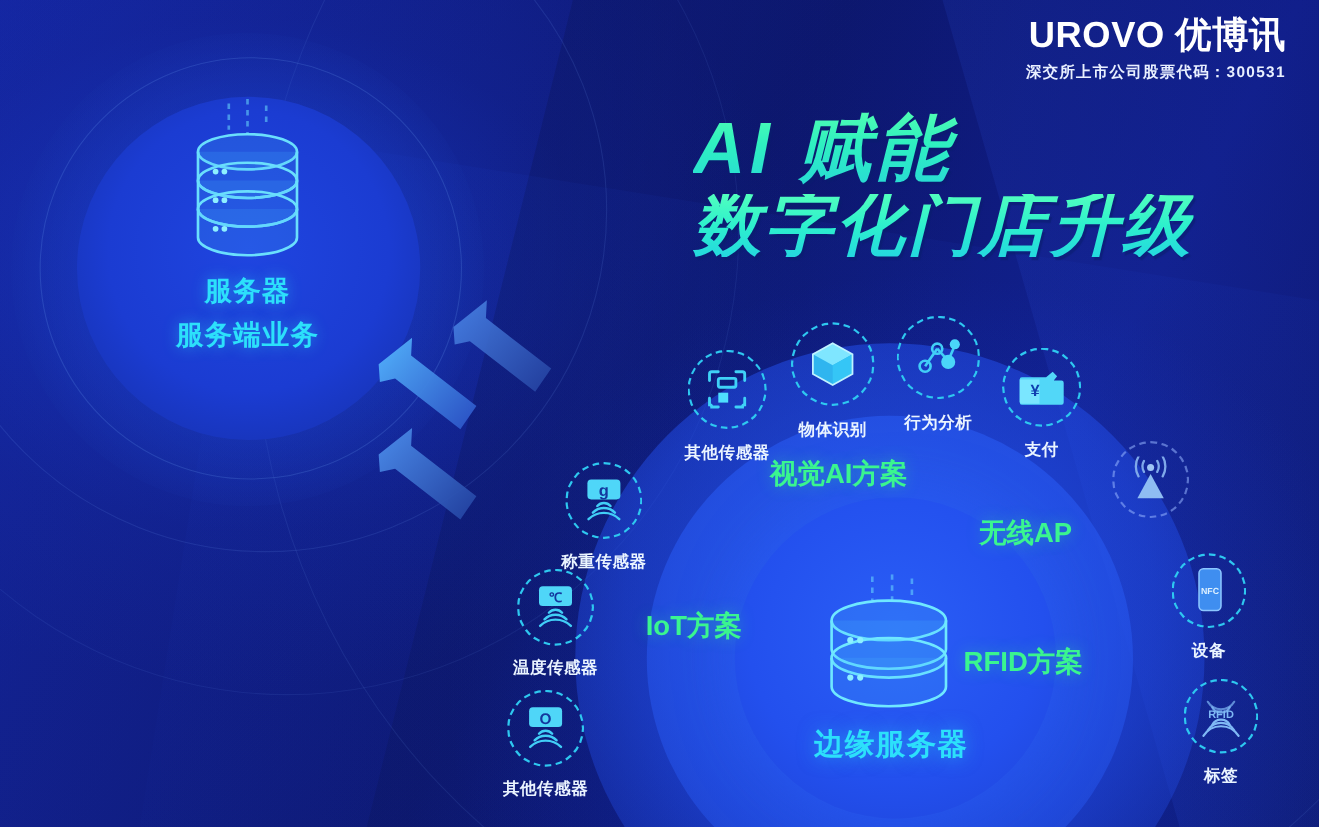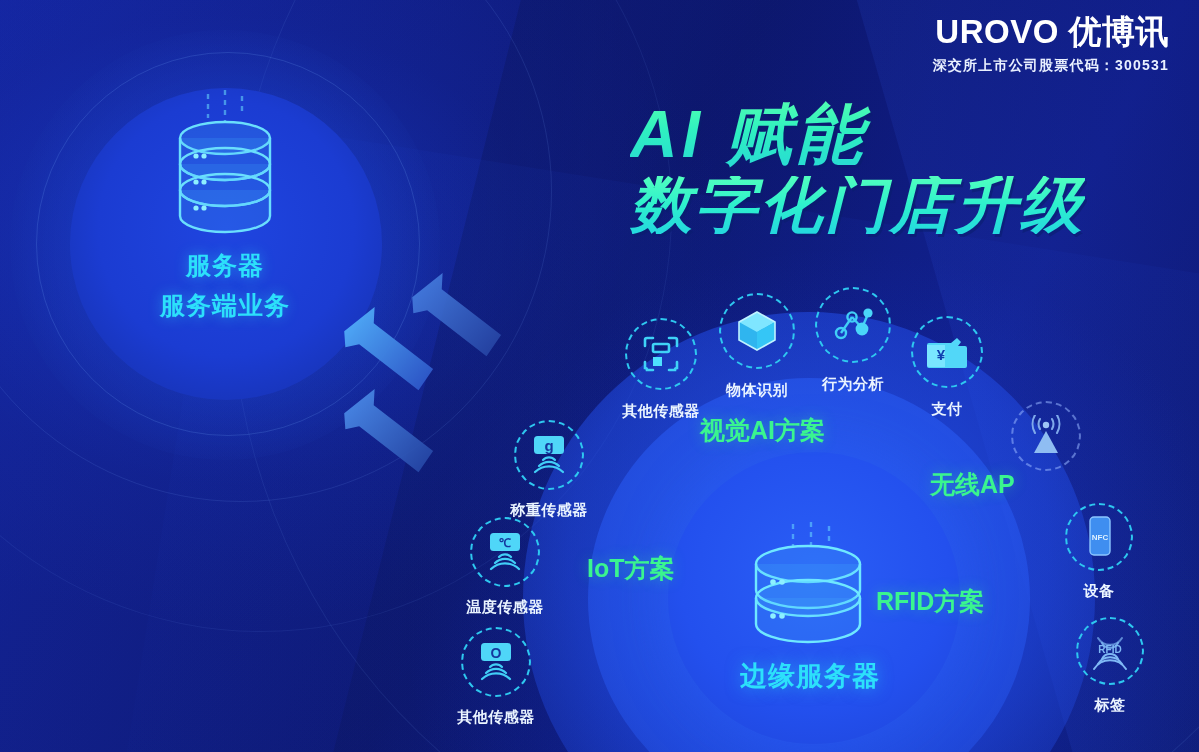--- a/index.html
+++ b/index.html
@@ -54,21 +54,21 @@
 
   .center-label{position:absolute;left:640px;top:658px;width:340px;text-align:center;
     color:#2ce0fb;font-size:27px;font-weight:700;letter-spacing:1px;
     text-shadow:0 0 16px rgba(44,224,251,.5);}
 
   
   .sec{position:absolute;color:#3af58f;font-size:25px;font-weight:700;white-space:nowrap;
     text-shadow:0 0 14px rgba(58,245,143,.35);}
   .sec-vision{left:700px;top:414px;text-align:center;}
   .sec-iot{left:587px;top:552px;}
-  .sec-ap{left:890px;top:468px;margin-left:40px;}
+  .sec-ap{left:890px;top:468px;}
   .sec-rfid{left:876px;top:585px;}
 
   
   .node{position:absolute;width:0;height:0;}
   .node .disc{position:absolute;border-radius:50%;border:2px dashed #2ec8f0;
     left:50%;top:50%;transform:translate(-50%,-50%);
     display:flex;align-items:center;justify-content:center;}
   .node .cap{position:absolute;left:50%;transform:translateX(-50%);
     white-space:nowrap;color:#eaf4ff;font-size:15px;font-weight:700;letter-spacing:.5px;}
   .node.dim .disc{border-color:rgba(150,180,255,.55);}

